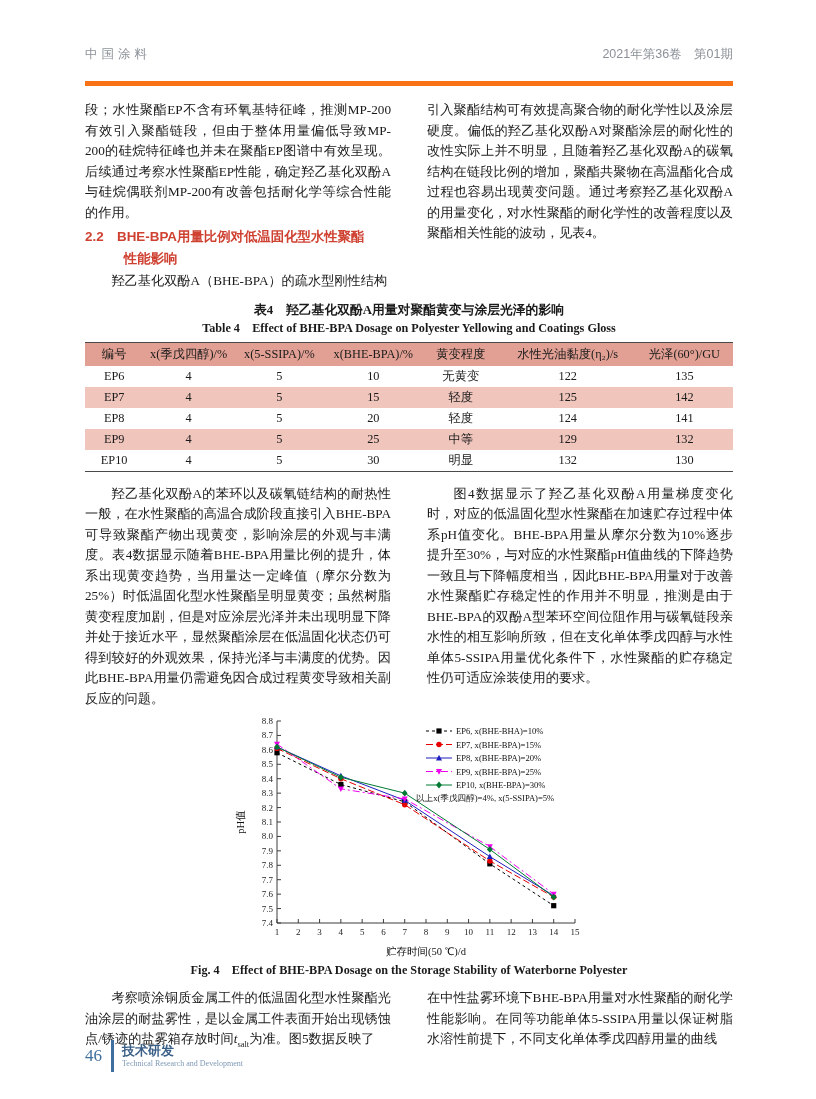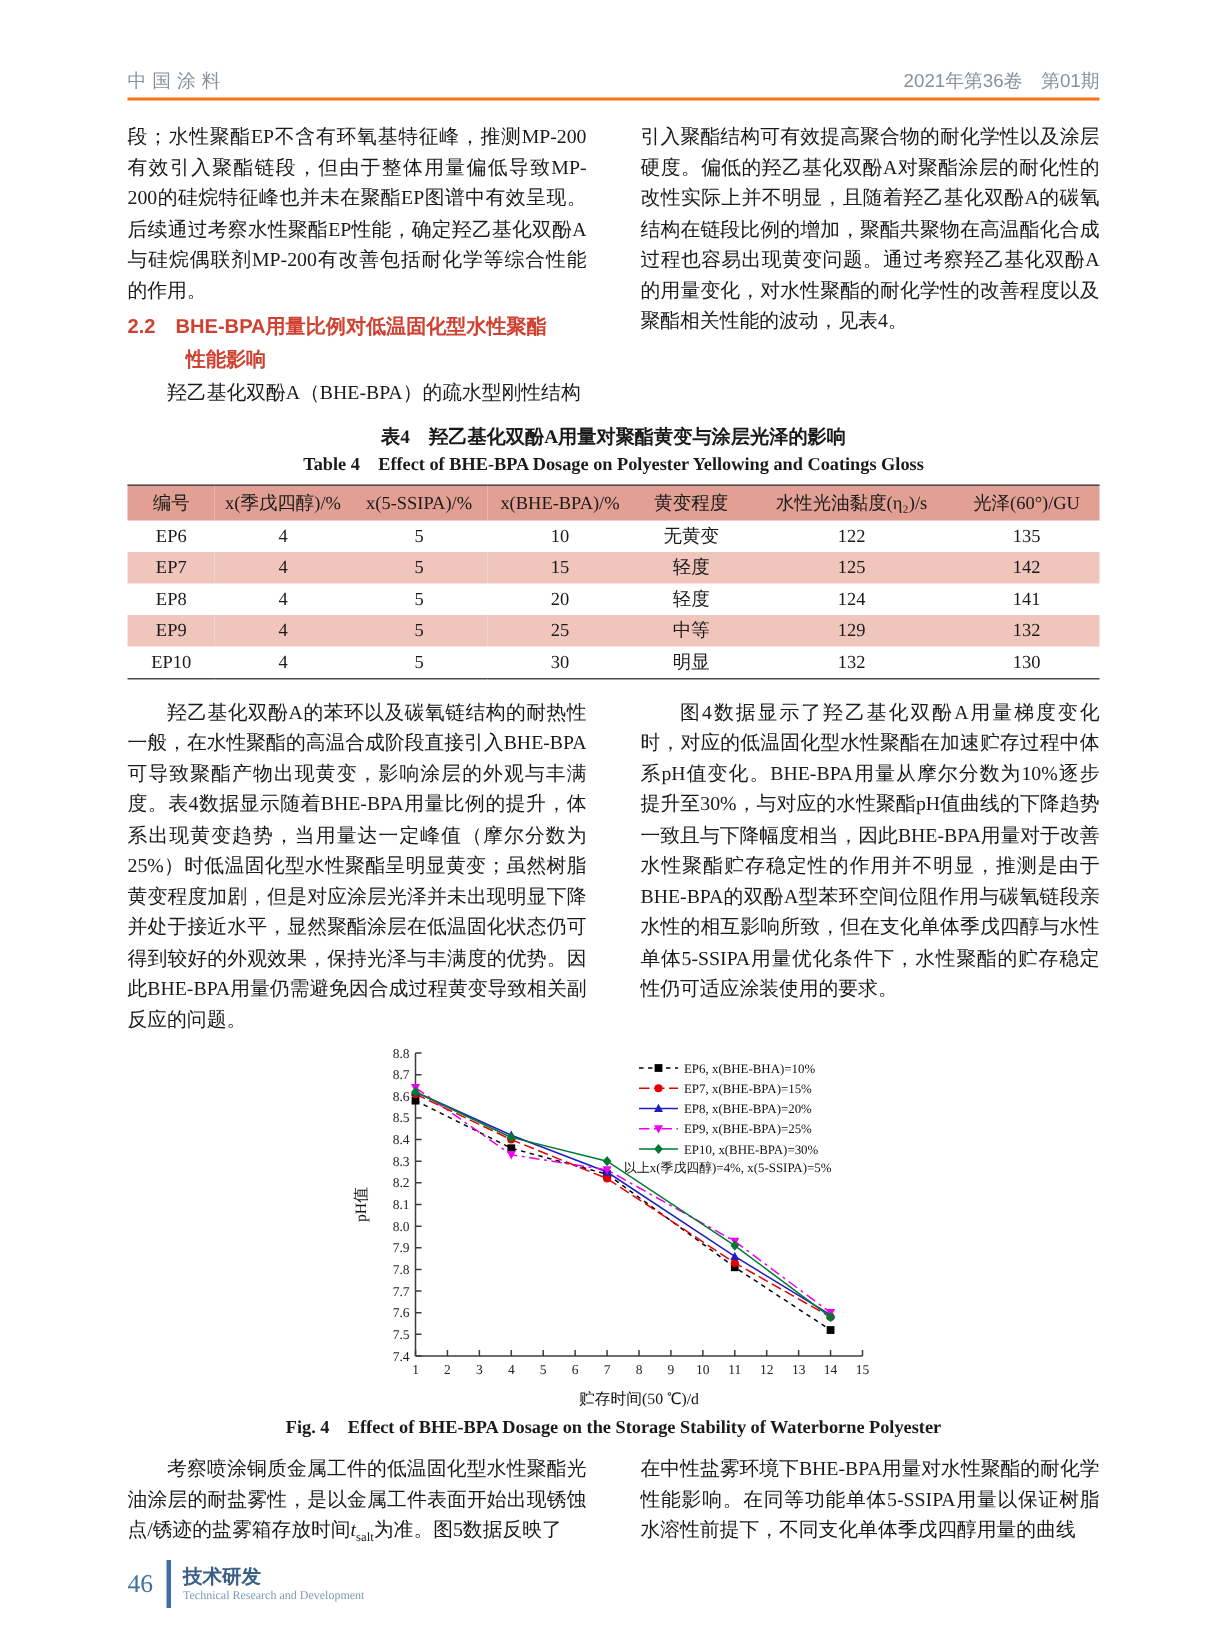--- a/index.html
+++ b/index.html
@@ -1,20 +1,20 @@
 <!DOCTYPE html>
 <html><head>
 <meta charset="utf-8">
 <style>
   html,body{margin:0;padding:0;background:#ffffff;}
   .page{width:816px;height:1099px;background:#fff;position:relative;box-sizing:border-box;
         padding:46px 83px 0 85px;font-family:"Liberation Serif",serif;color:#1a1a1a;overflow:hidden;}
   .pg-header{display:flex;justify-content:space-between;align-items:flex-end;
         color:#8b9198;font-size:12.5px;font-family:"Liberation Sans",sans-serif;
-        border-bottom:2px solid #f97316;padding-bottom:2px;}
+        border-bottom:5px solid #f97316;padding-bottom:18px;}
   .pg-header .journal{letter-spacing:4px;}
   .twocol{display:flex;gap:36px;}
   .col{flex:1;min-width:0;}
   p.body{font-size:13.2px;line-height:20.5px;text-align:justify;margin:0;}
   .indent{text-indent:2em;}
   .section-heading{color:#cf4232;font-weight:bold;font-family:"Liberation Sans",sans-serif;
         font-size:13.4px;line-height:21.5px;padding-left:2.9em;text-indent:-2.9em;margin:3px 16px 2px 0;text-align:left;}
   .top-section{margin-top:14px;}
   .mid-section{margin-top:12px;}
   .bottom-section{margin-top:10px;justify-content:flex-end;}

